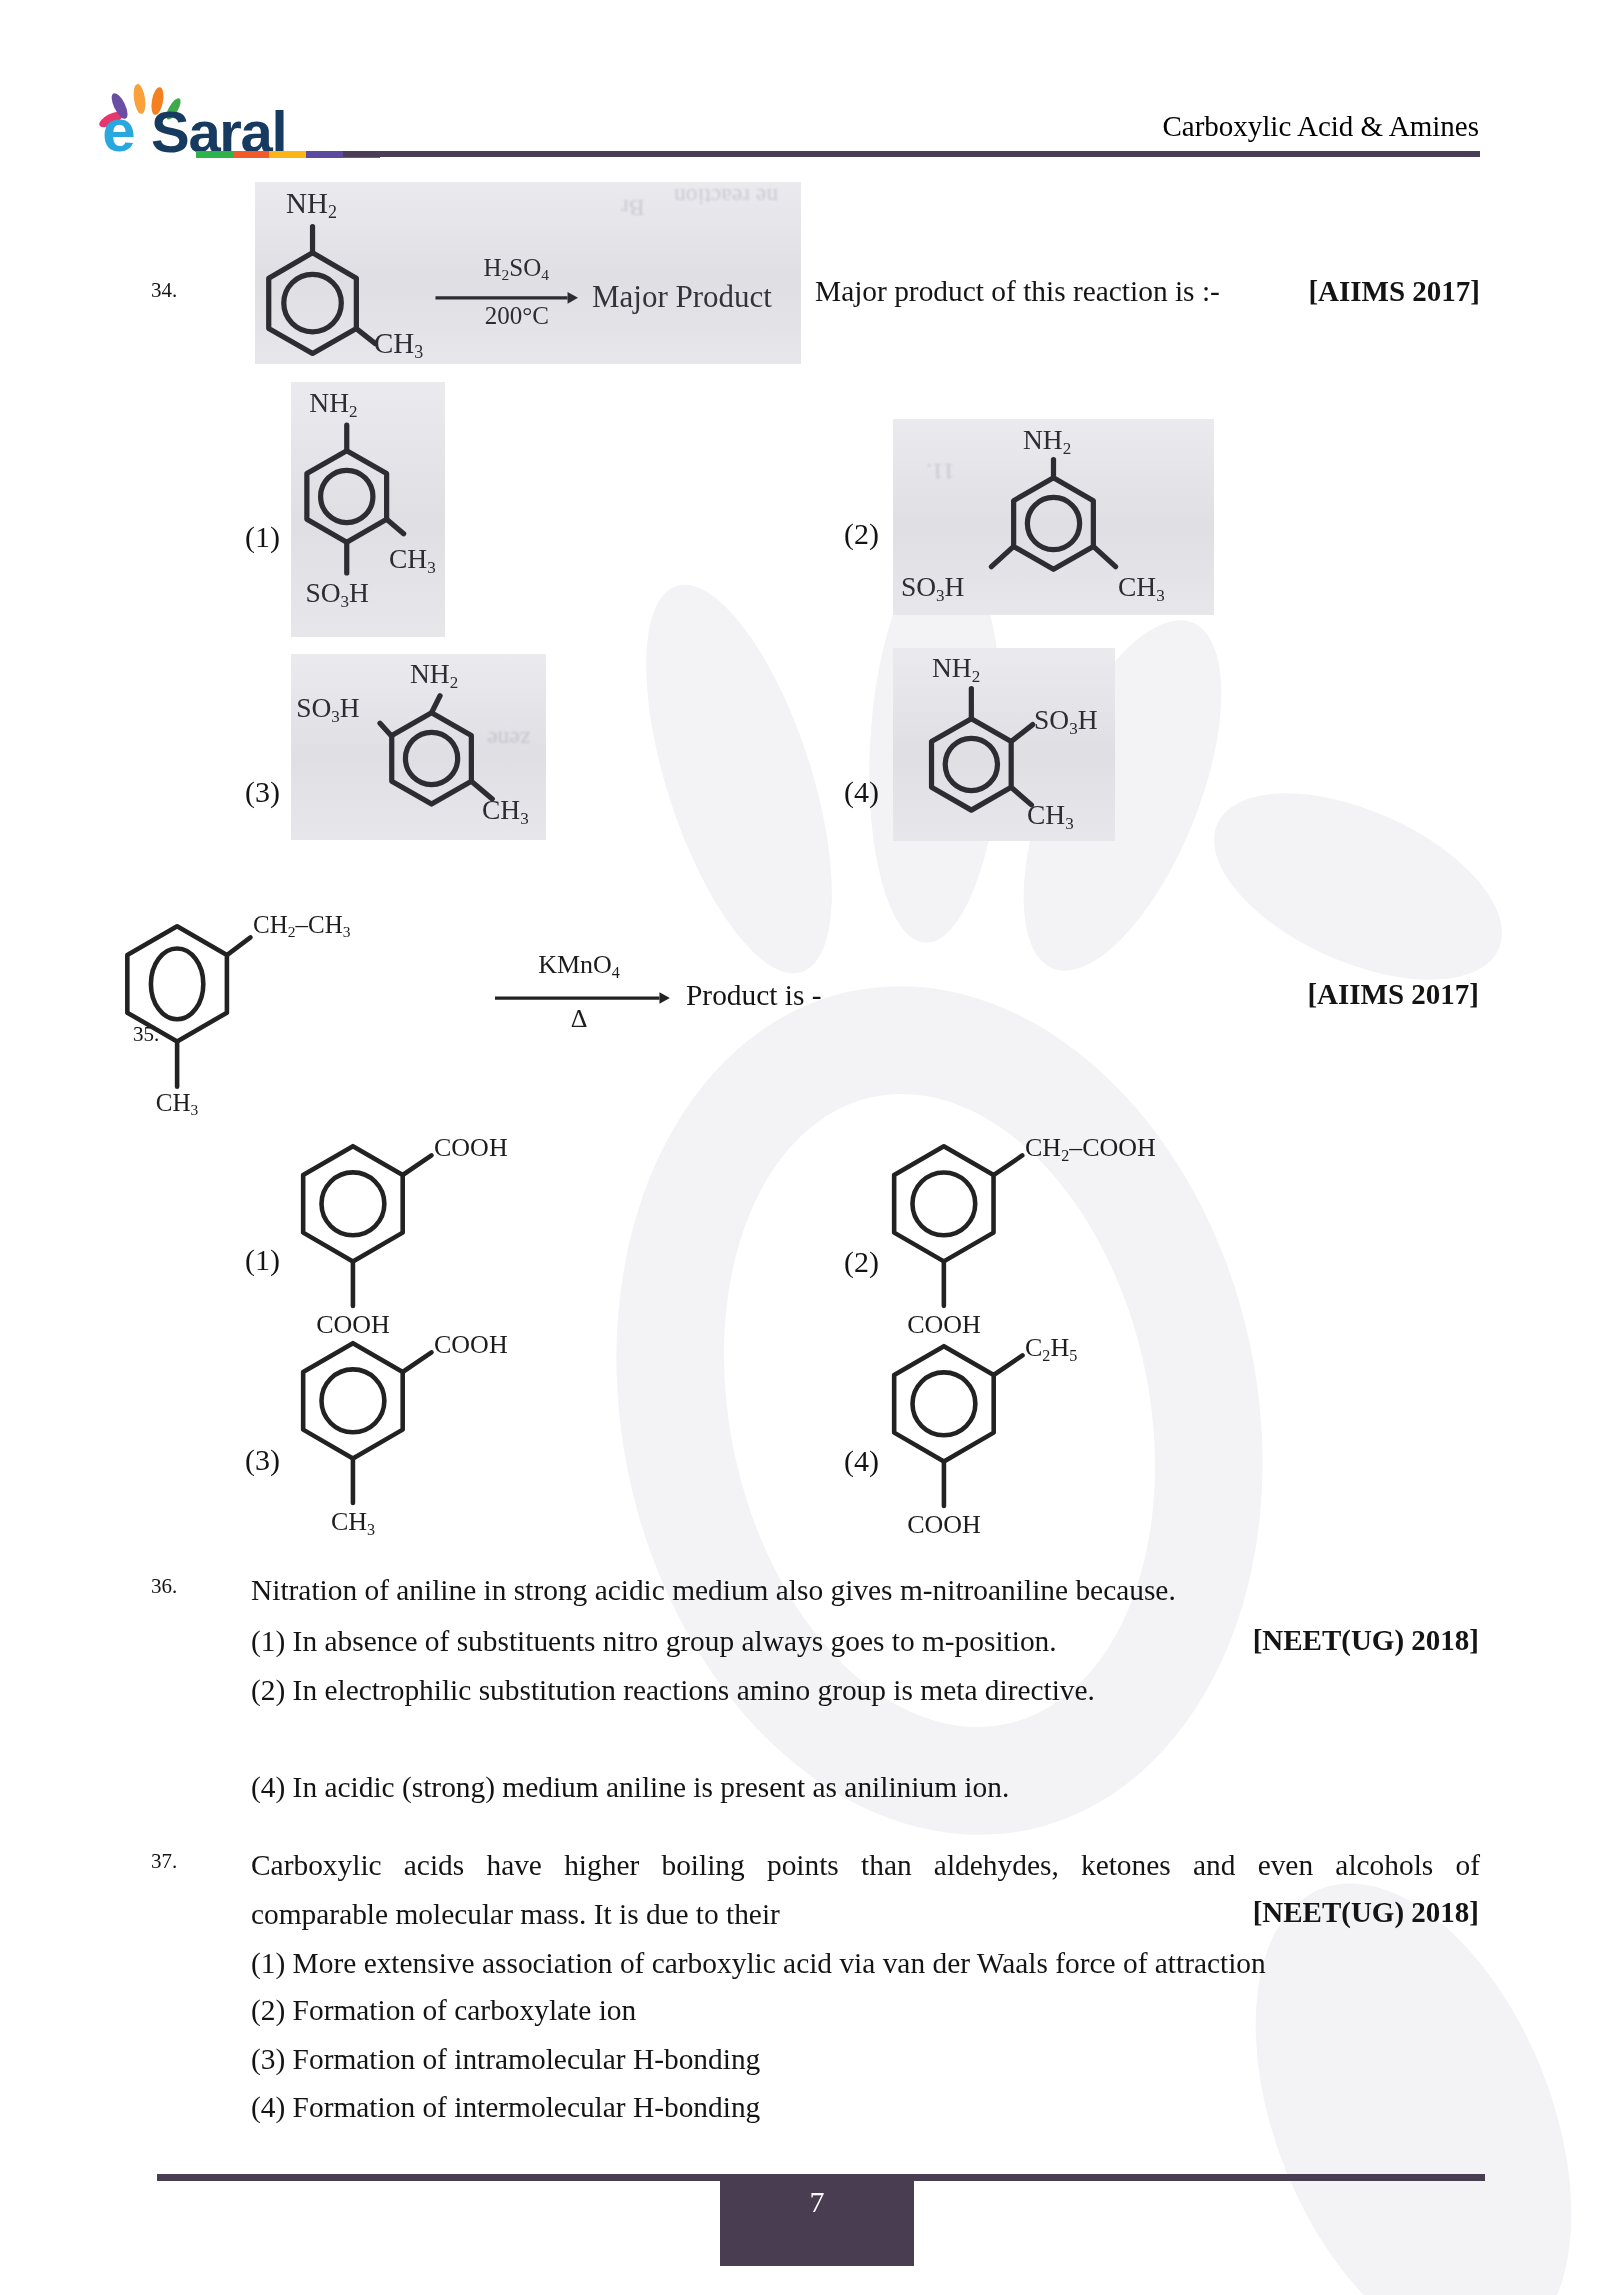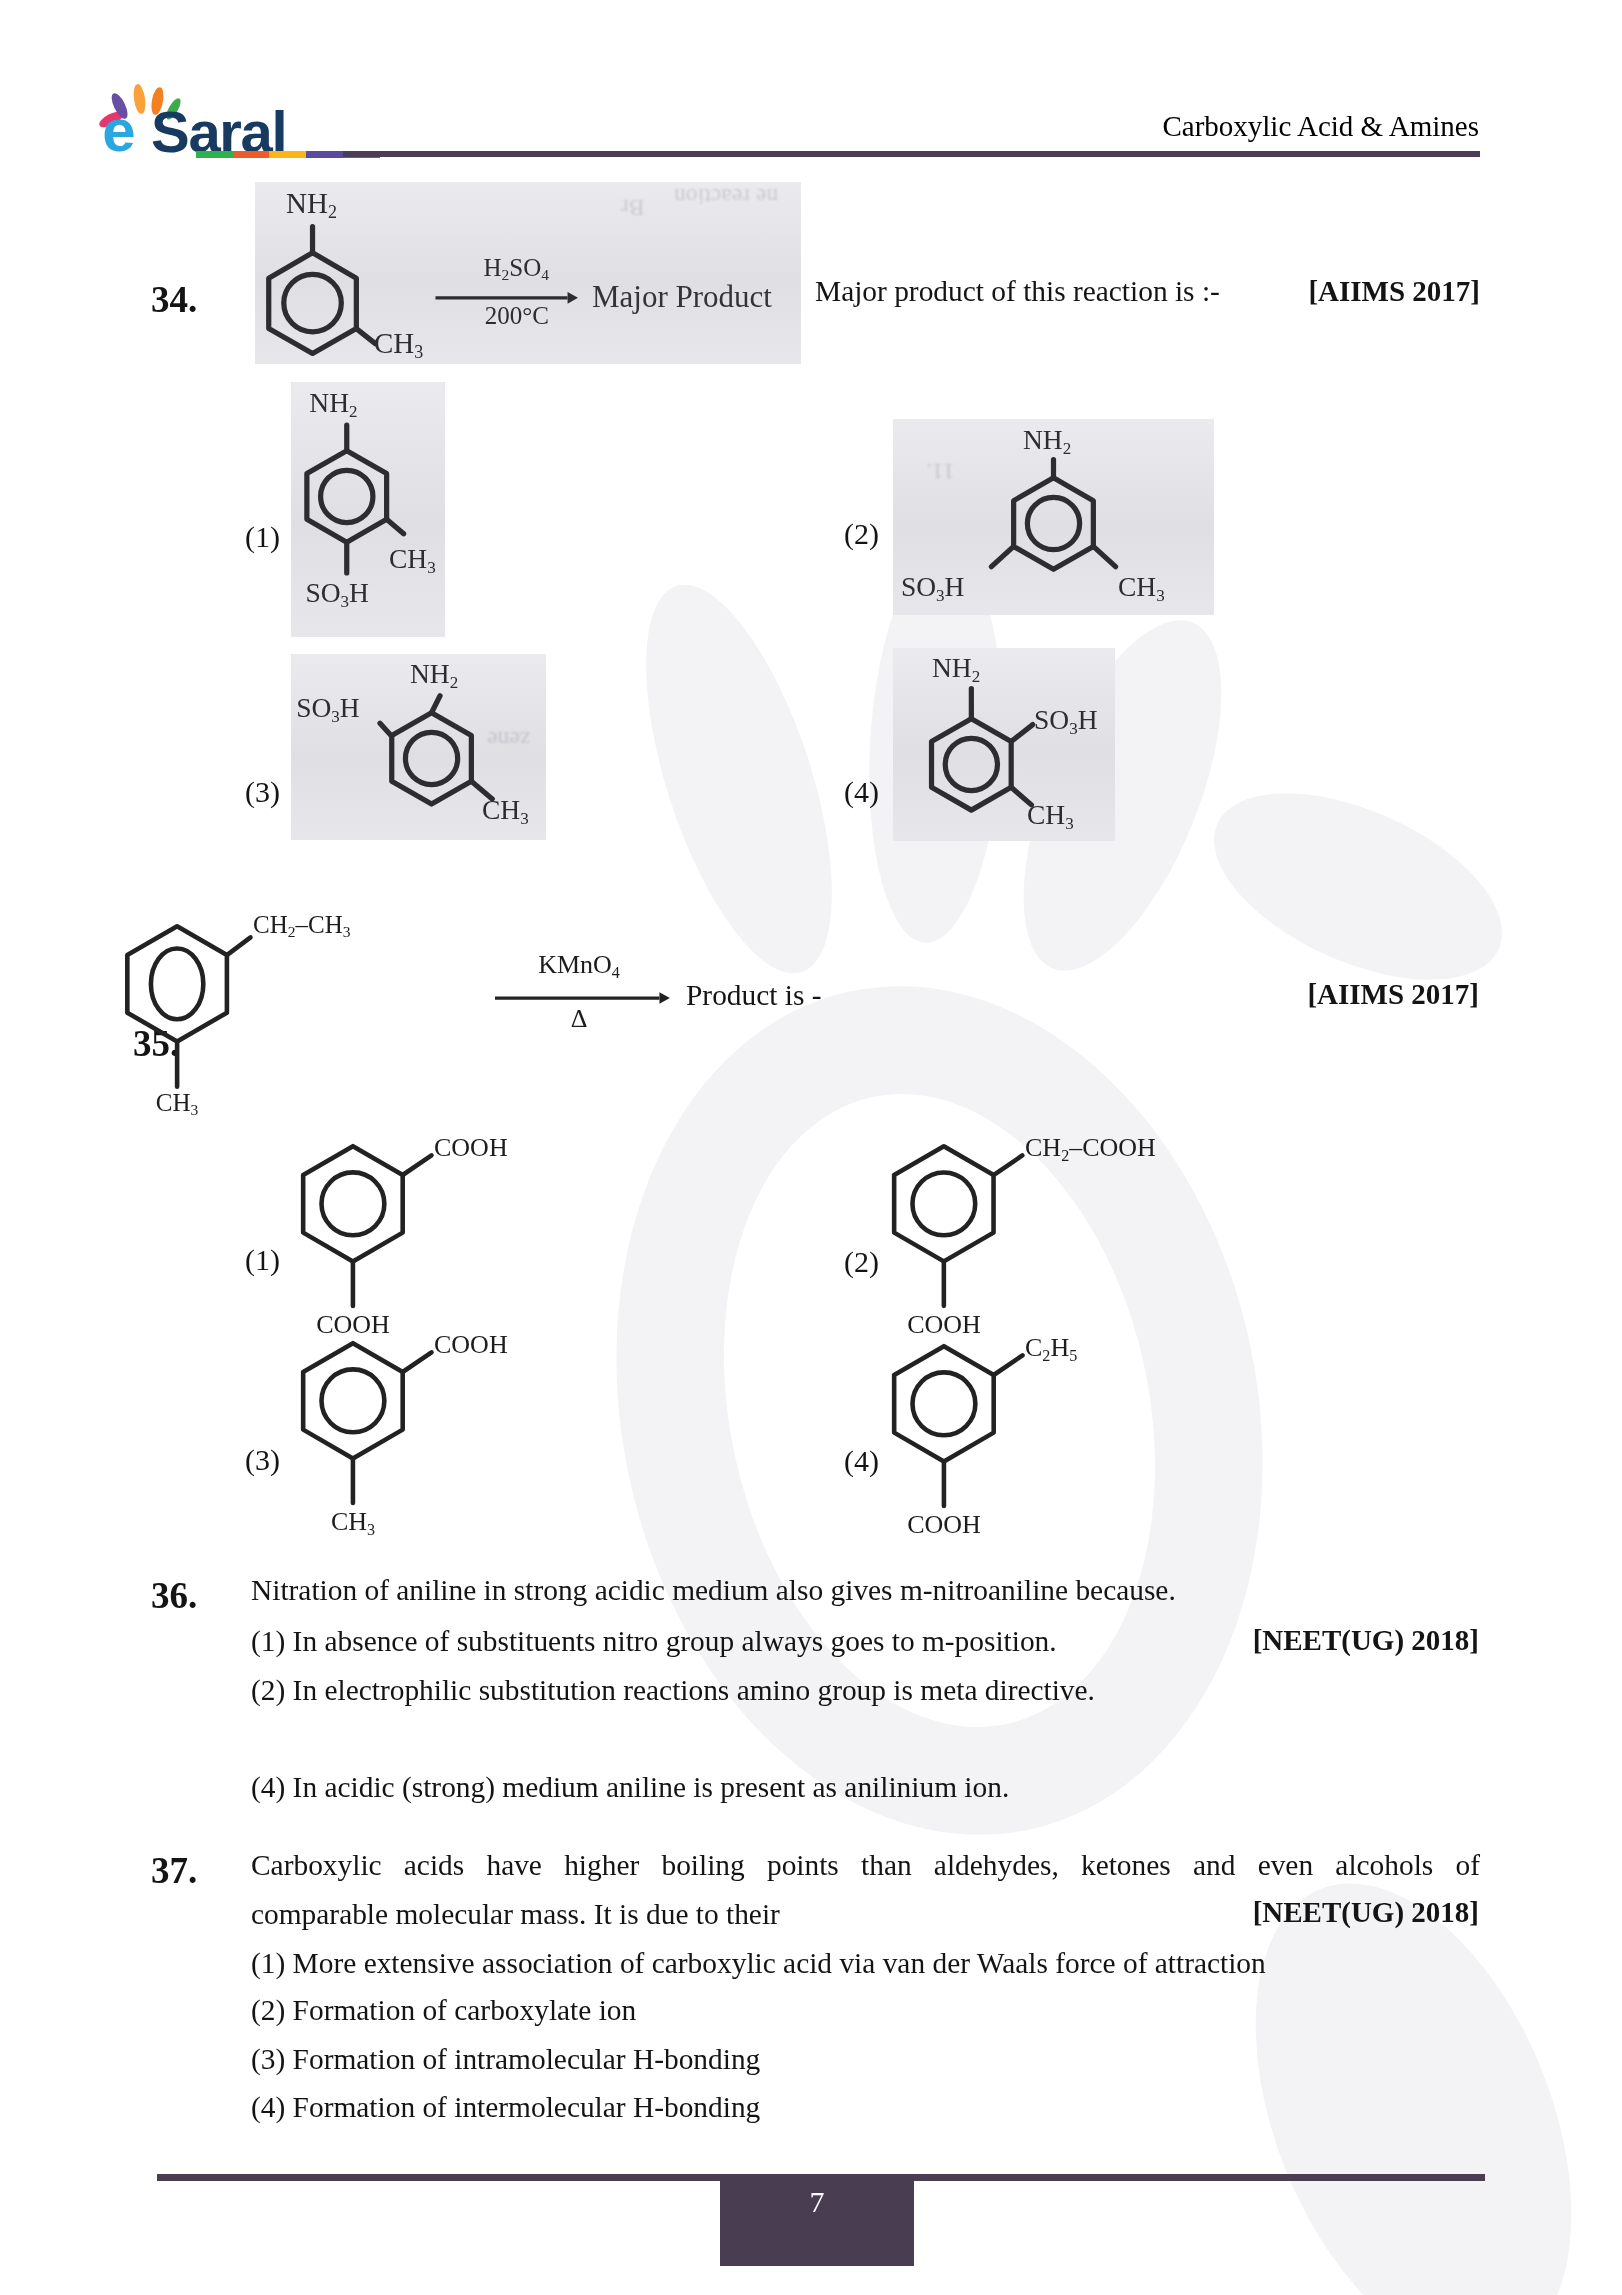--- a/index.html
+++ b/index.html
@@ -9,21 +9,21 @@
   
   .wm{position:absolute;background:#f3f3f6;border-radius:50%;}
   .wm-ring{position:absolute;border:108px solid #f3f3f6;background:transparent;border-radius:50%;}
   
   .logo-e{font-family:"Liberation Sans",sans-serif;font-weight:bold;font-size:60px;color:#29a8e0;}
   .logo-saral{font-family:"Liberation Sans",sans-serif;font-weight:bold;font-size:58px;color:#173a60;letter-spacing:-1.3px;}
   .petal{position:absolute;border-radius:50%;}
   .hdr-title{font-size:29px;color:#000;}
   .rule{background:#4a3d55;}
   
-  .qnum{font-size:37px;font-weight:bold;}
+  .qnum{font-size:21px;font-weight:normal;}
   .body-text{font-size:29.4px;white-space:nowrap;gap:20px;}
   .tag{font-size:29px;font-weight:bold;white-space:nowrap;}
   .opt-label{font-size:30px;}
   .justify-line{white-space:normal;text-align:justify;text-align-last:justify;}
   
   .scan{position:absolute;background:#e4e3e8;
         background-image:linear-gradient(180deg, rgba(255,255,255,.25), rgba(0,0,0,.02) 55%, rgba(255,255,255,.12));}
   .scan .chem{color:#2e2c33;}
   .ghost{position:absolute;color:#8a8a9e;opacity:.32;filter:blur(0.8px);transform:rotate(180deg);
          font-size:23.6px;white-space:nowrap;}

